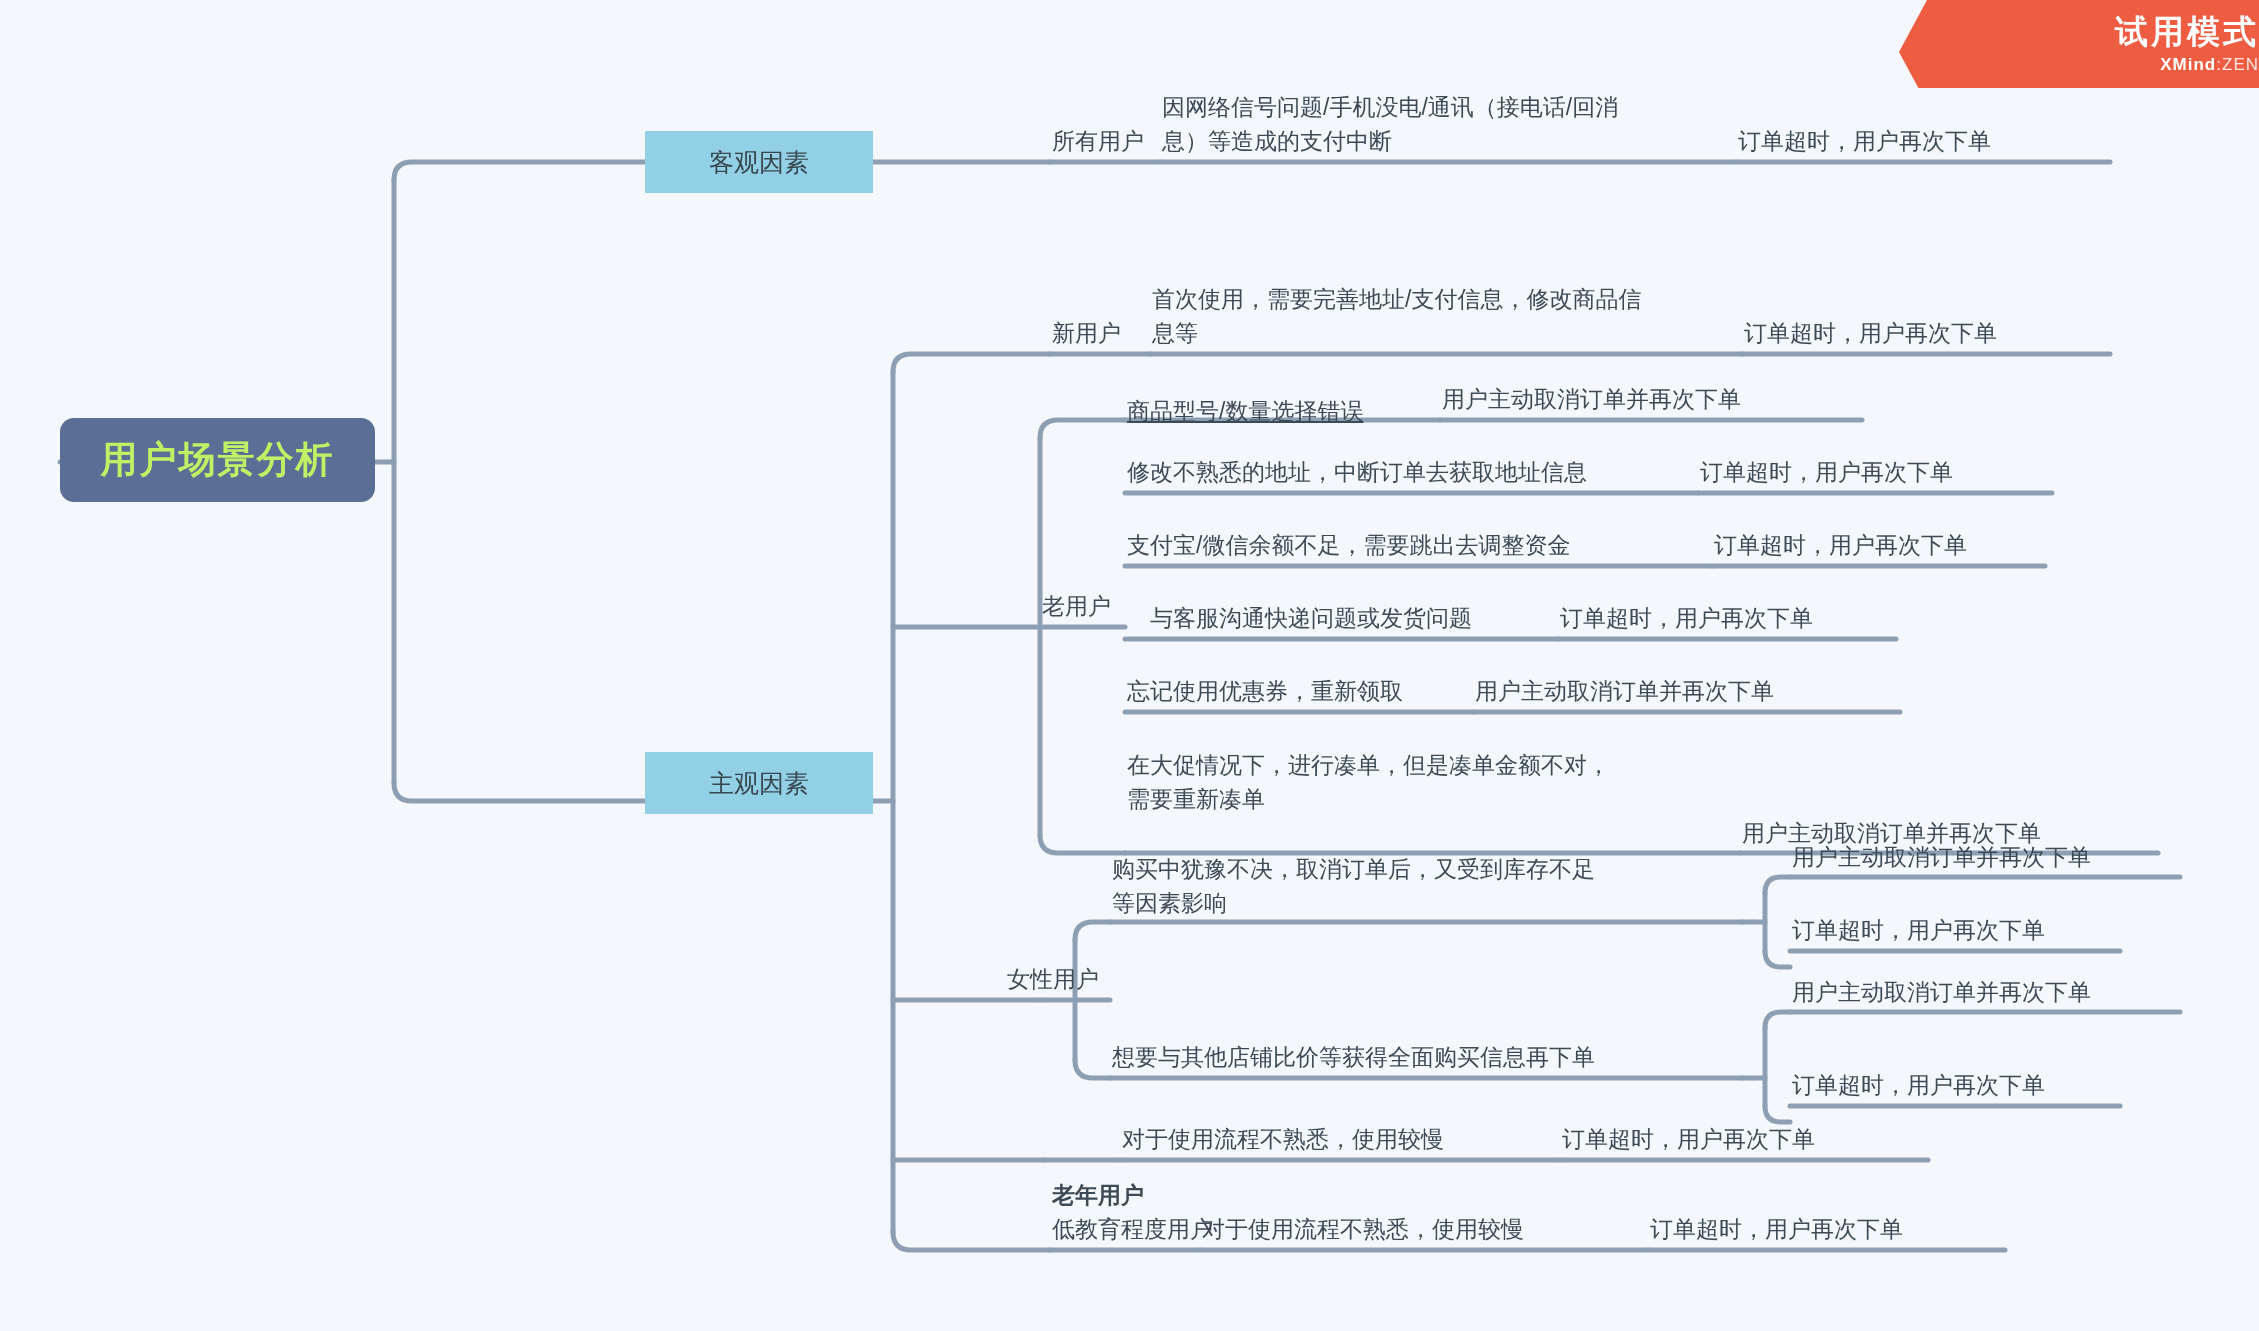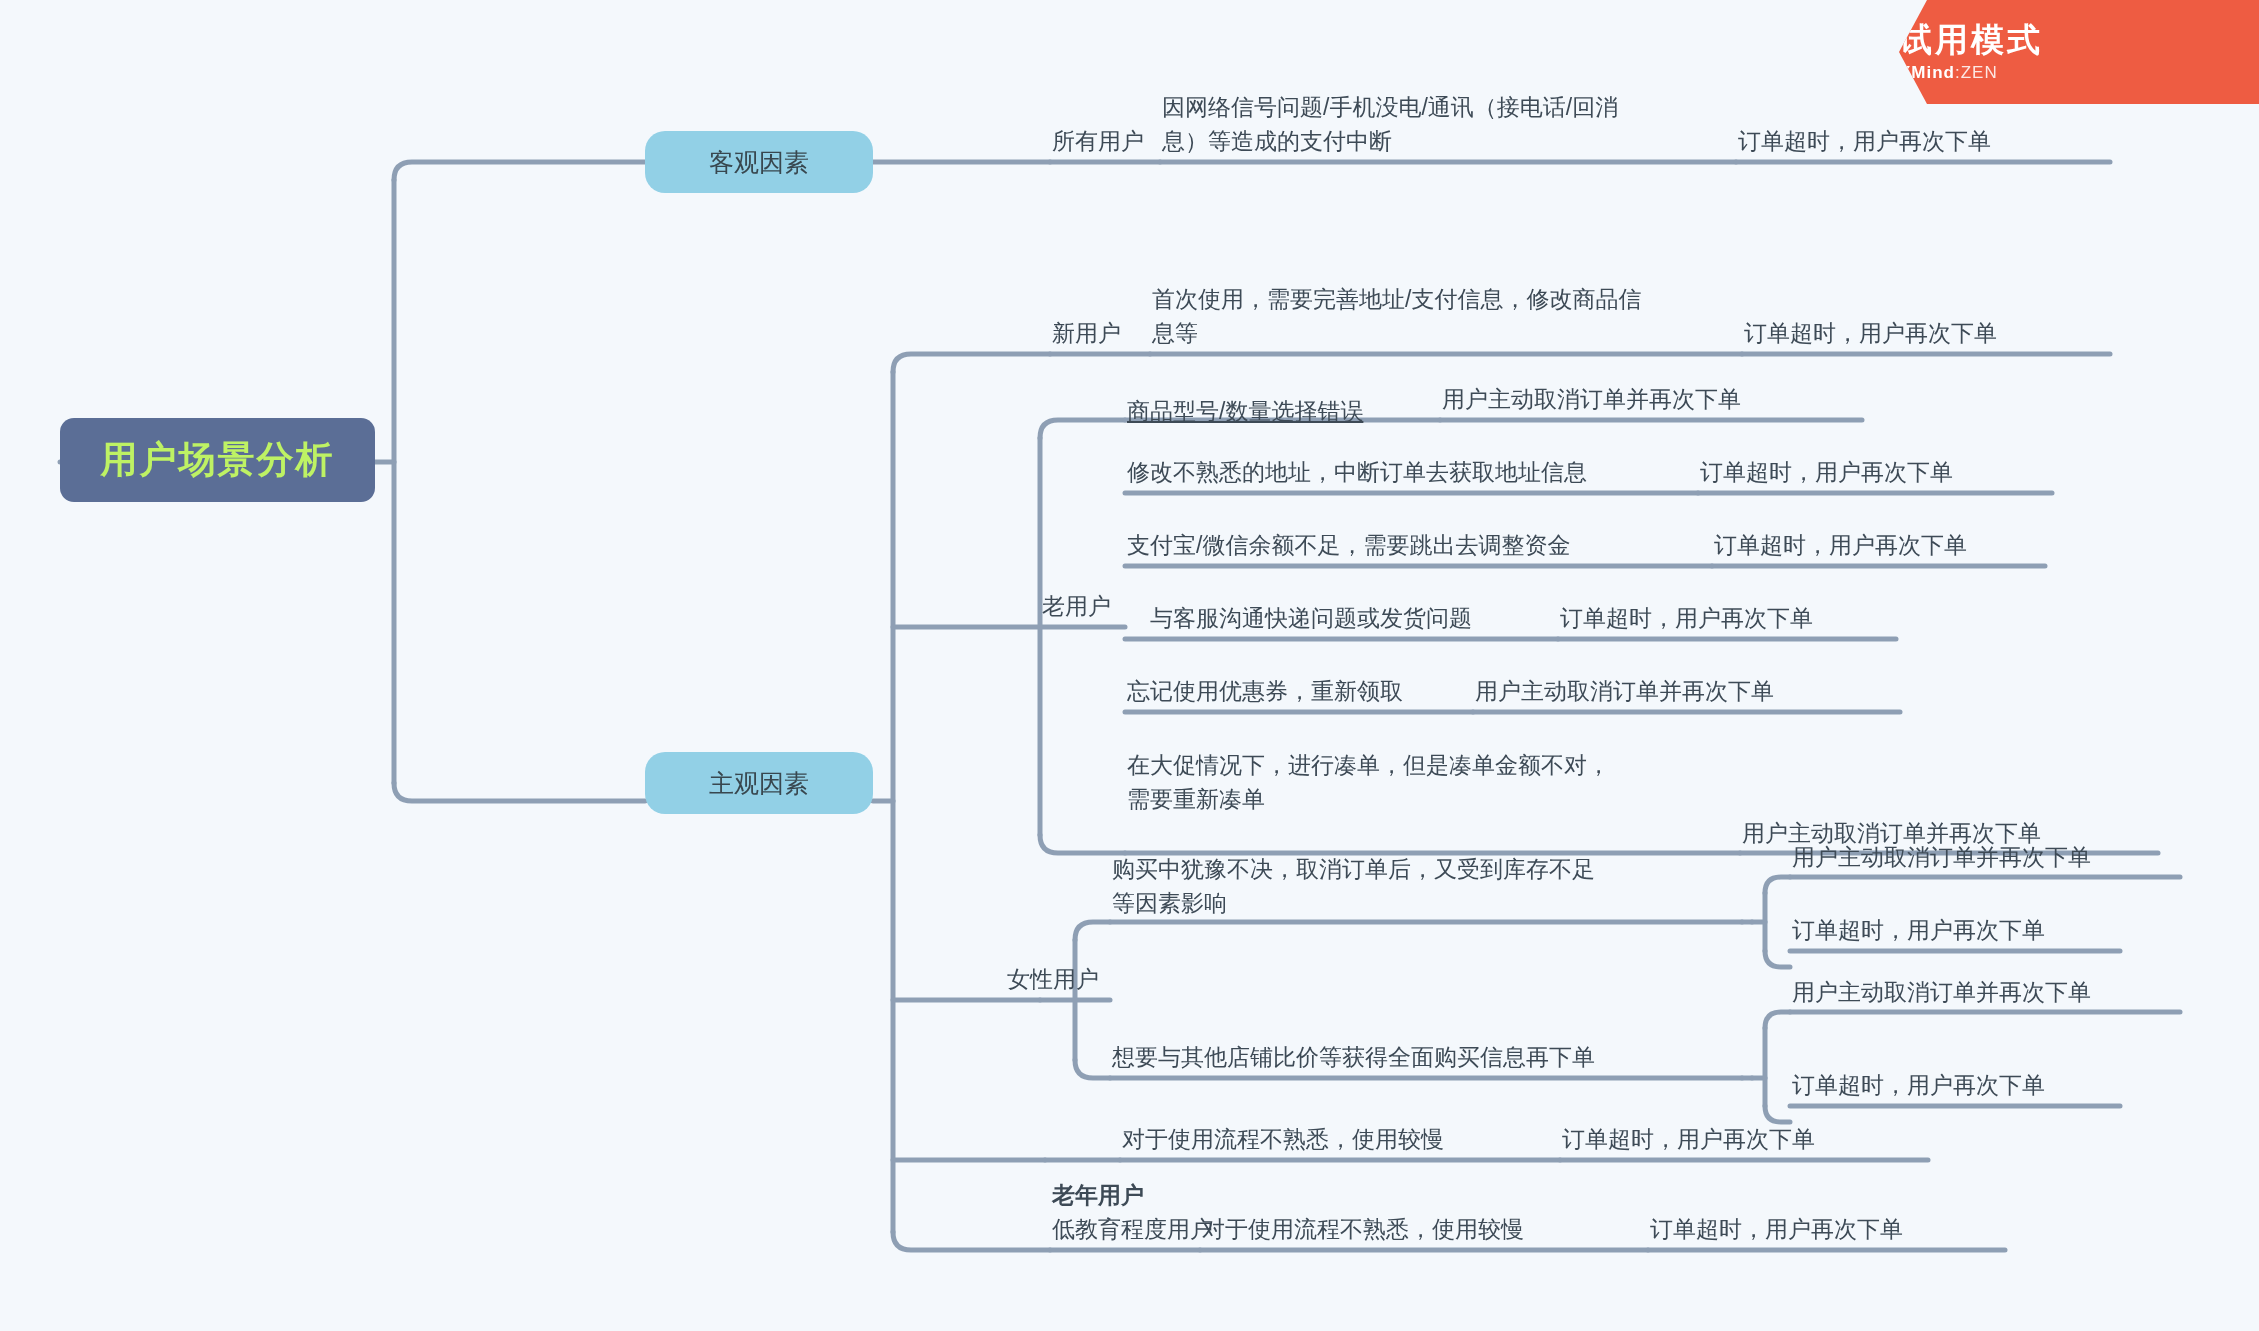--- a/index.html
+++ b/index.html
@@ -20,44 +20,44 @@
   .central{
     left:60px;top:418px;width:315px;height:84px;
     background:#5b6e96;border-radius:14px;
     justify-content:center;
   }
   .central .txt{
     color:#bef264;font-size:37px;font-weight:bold;letter-spacing:2px;
     white-space:nowrap;
   }
   .main-branch{
-    background:#92d0e6;border-radius:20px;height:62px;
+    background:#92d0e6;border-radius:0;height:62px;
     justify-content:center;
   }
   .main-branch .txt{color:#38474f;font-size:25px;white-space:nowrap;}
   #branch-objective{left:645px;top:131px;width:228px;}
   #branch-subjective{left:645px;top:752px;width:228px;}
 
   
   .topic{
     position:absolute;
     color:#3d4a56;
     font-size:23px;
     line-height:34px;
     white-space:pre-line;
     box-sizing:border-box;
     padding-bottom:3px;
   }
 
   
   .trial-badge{
-    position:absolute;right:0;top:0;height:104px;width:360px;
+    position:absolute;right:0;top:0;height:88px;width:360px;
     background:#ee5c42;
     clip-path:polygon(28px 0, 360px 0, 360px 104px, 28px 104px, 0 52px);
-    display:flex;flex-direction:column;align-items:flex-start;justify-content:center;
+    display:flex;flex-direction:column;align-items:flex-end;justify-content:center;
     color:#ffffff;
   }
   .trial-badge .t1{font-size:33px;font-weight:600;letter-spacing:3px;line-height:40px;}
   .trial-badge .t2{font-size:17px;letter-spacing:1px;line-height:22px;margin-top:2px;}
   .trial-badge .t2 b{font-weight:bold;}
   .trial-badge .t2 i{font-style:normal;opacity:.85;}
 </style>
 </head>
 <body>
 

